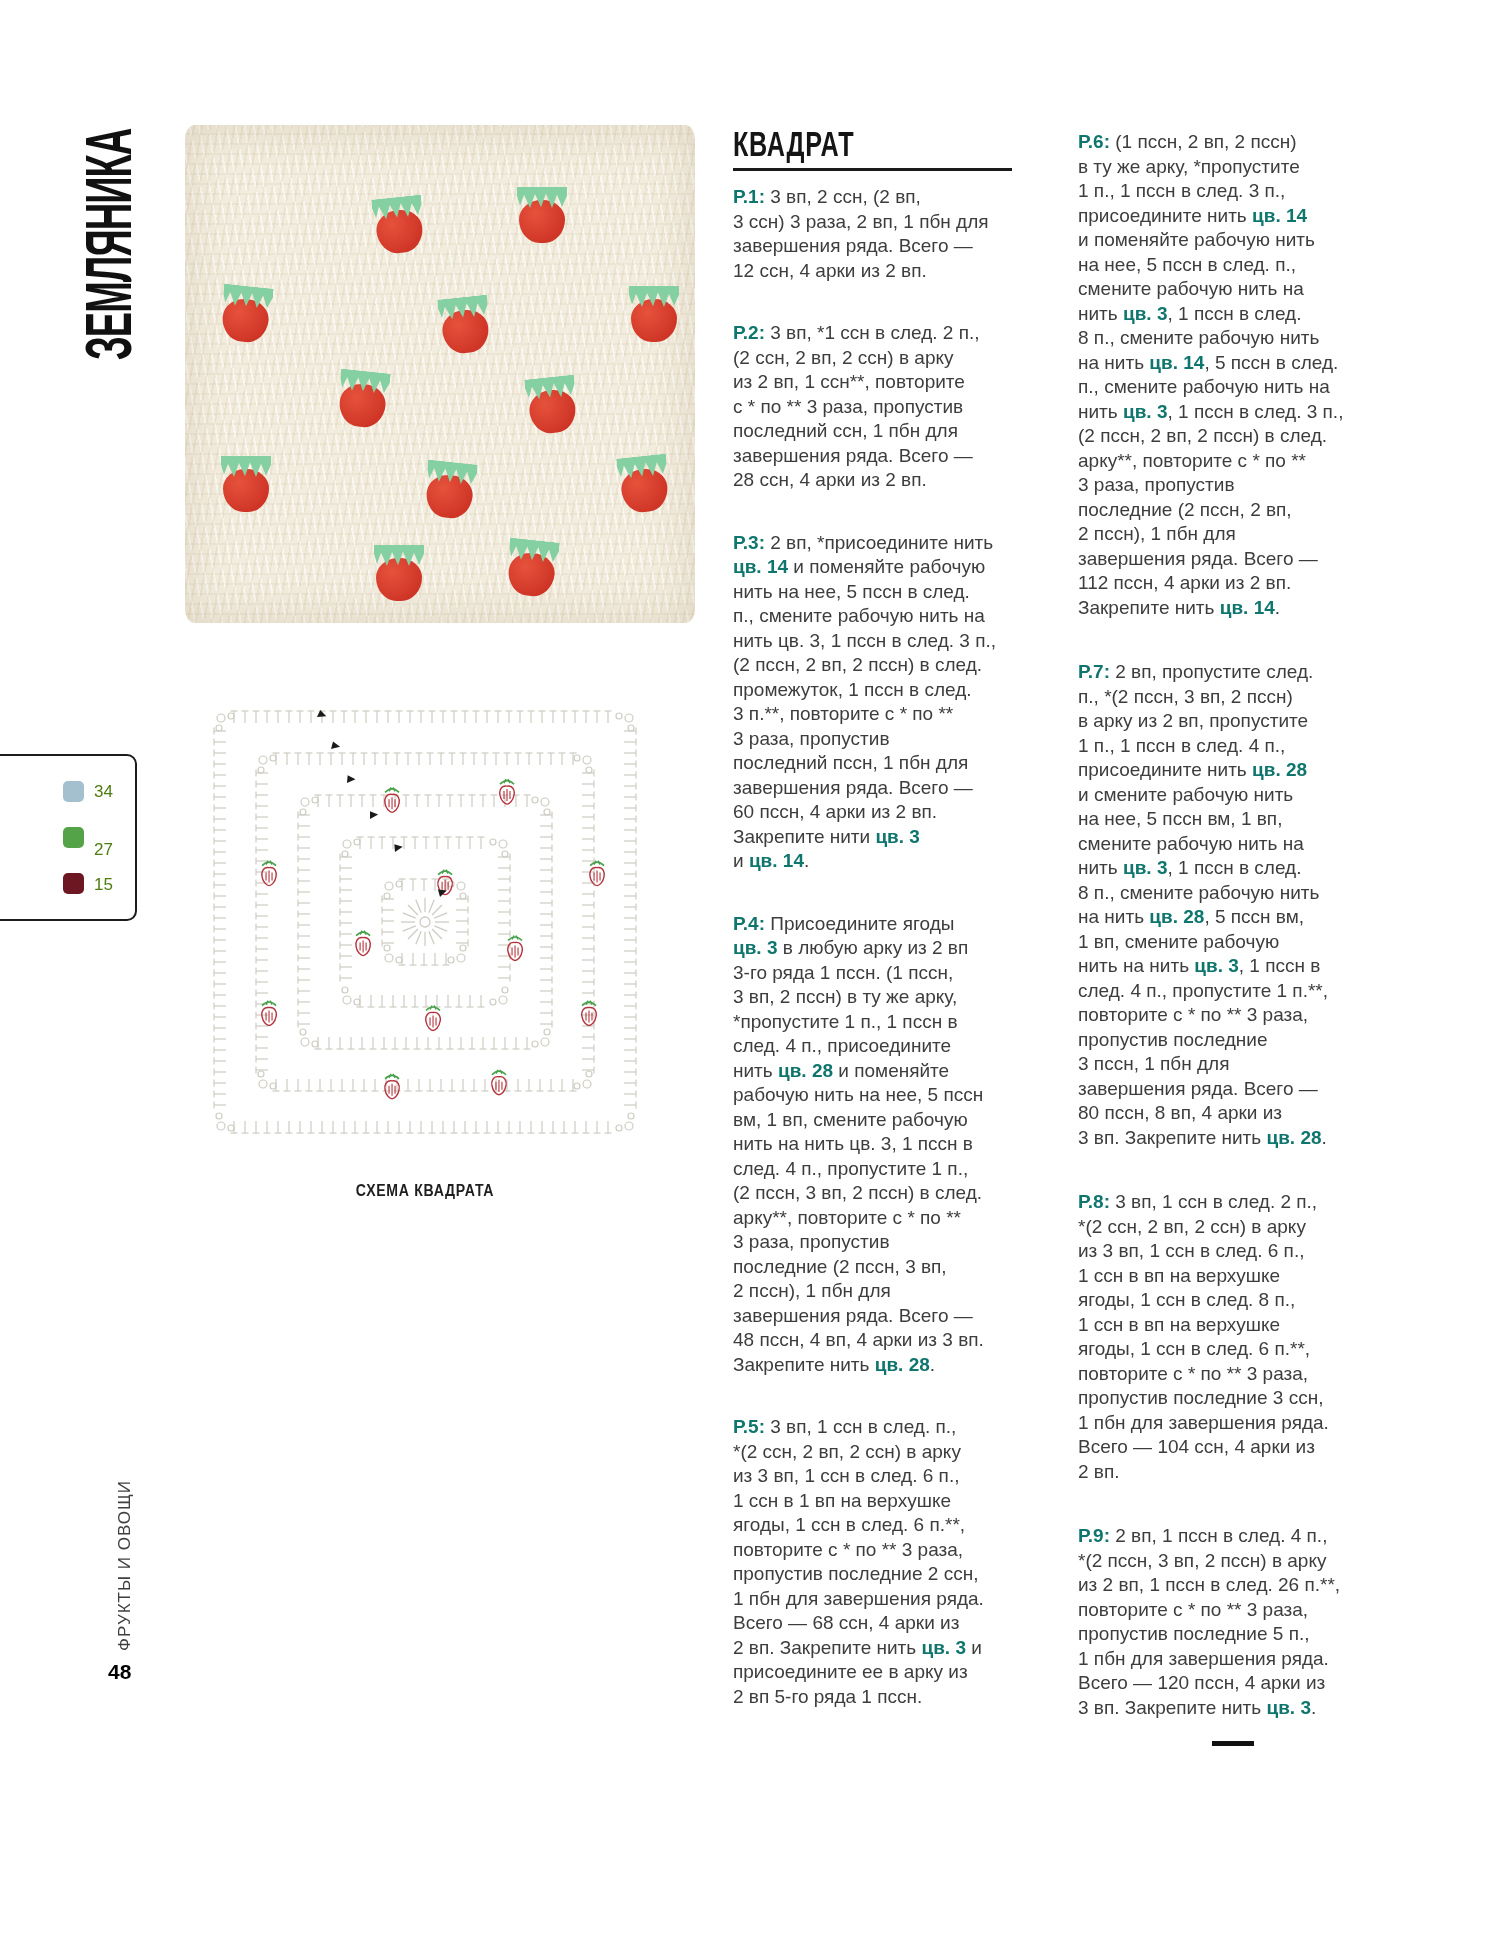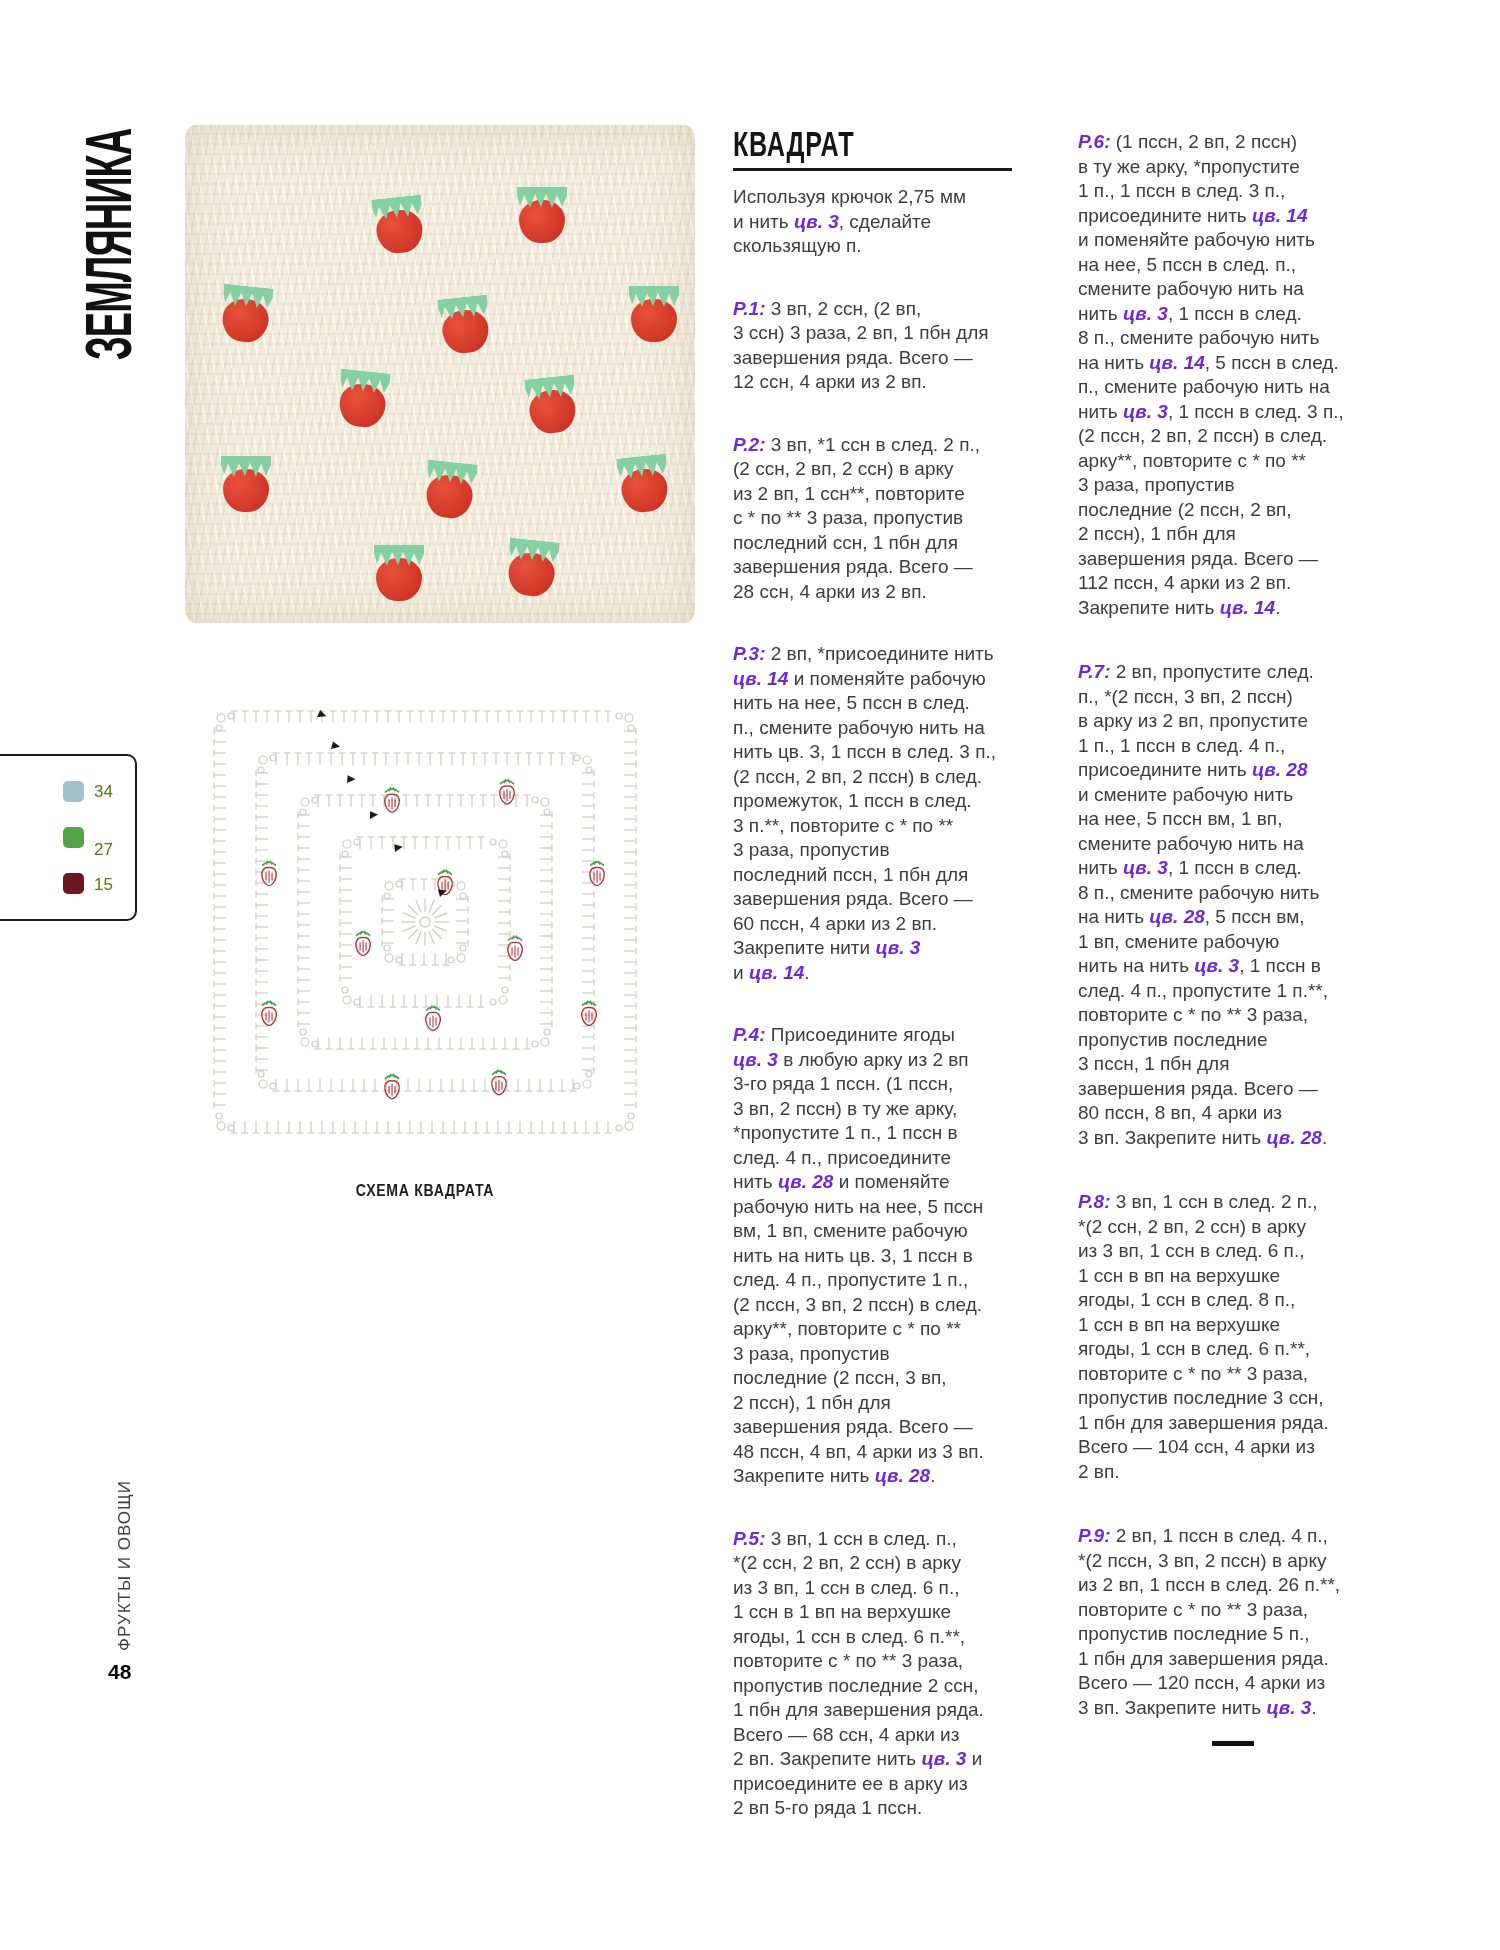--- a/index.html
+++ b/index.html
@@ -38,21 +38,21 @@
   .caption{position:absolute;left:190px;top:1182px;width:470px;text-align:center;
            font-size:16px;font-weight:700;letter-spacing:.8px;color:#1e1e1e;
            transform:scaleX(.88);}
 
   
   .heading{position:absolute;left:733px;top:124px;font-size:35px;font-weight:700;
            color:#151515;letter-spacing:1px;transform:scaleX(.72);transform-origin:0 0;
            white-space:nowrap;}
   .hrule{position:absolute;left:733px;top:168px;width:279px;height:2.5px;background:#1a1a1a;}
   .col p{margin:0 0 38px 0;white-space:pre;font-size:19px;line-height:24.5px;color:#3d3d3d;}
-  .col b{color:#6d28d9;font-weight:700;font-style:italic;}
+  .col b{color:#0f766e;font-weight:700;}
   .col-mid{position:absolute;left:733px;top:185px;width:302px;}
   .col-right{position:absolute;left:1078px;top:130px;width:310px;}
   .col-right p{margin-bottom:40px;}
   .endbar{position:absolute;left:1212px;top:1741px;width:42px;height:5px;background:#111;}
 
   
   .vfooter-wrap{position:absolute;left:114px;top:1493px;width:26px;height:158px;}
   .vfooter{position:absolute;left:0;top:100%;transform-origin:0 0;transform:rotate(-90deg);
            white-space:nowrap;font-size:17px;letter-spacing:1px;color:#3f3f3f;line-height:22px;}
   .pagenum{position:absolute;left:108px;top:1660px;font-size:21px;font-weight:700;color:#000000;}
@@ -1106,23 +1106,20 @@
       <polygon points="0,0 9,2.5 5.5,-5.5" fill="#1a1a1a" transform="translate(180,132) rotate(-45)"></polygon>
       <polygon points="0,0 9,2.5 5.5,-5.5" fill="#1a1a1a" transform="translate(205,165) rotate(-50)"></polygon>
       <polygon points="0,0 9,2.5 5.5,-5.5" fill="#1a1a1a" transform="translate(250,210) rotate(-60)"></polygon>
     </svg>
   <div class="caption">СХЕМА КВАДРАТА</div>
 
   <div class="heading">КВАДРАТ</div>
   <div class="hrule"></div>
 
   <div class="col col-mid">
-    <p><span>Используя крючок 2,75 мм
-и нить </span><b>цв. 3</b><span>, сделайте
-скользящую п.</span></p>
     <p><b>Р.1:</b><span> 3 вп, 2 ссн, (2 вп,
 3 ссн) 3 раза, 2 вп, 1 пбн для
 завершения ряда. Всего —
 12 ссн, 4 арки из 2 вп.</span></p>
     <p><b>Р.2:</b><span> 3 вп, *1 ссн в след. 2 п.,
 (2 ссн, 2 вп, 2 ссн) в арку
 из 2 вп, 1 ссн**, повторите
 с * по ** 3 раза, пропустив
 последний ссн, 1 пбн для
 завершения ряда. Всего —

